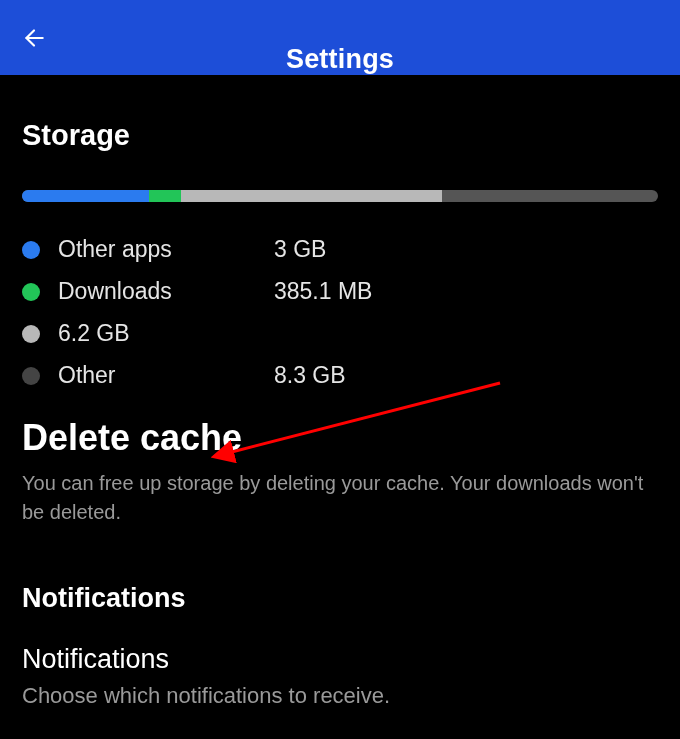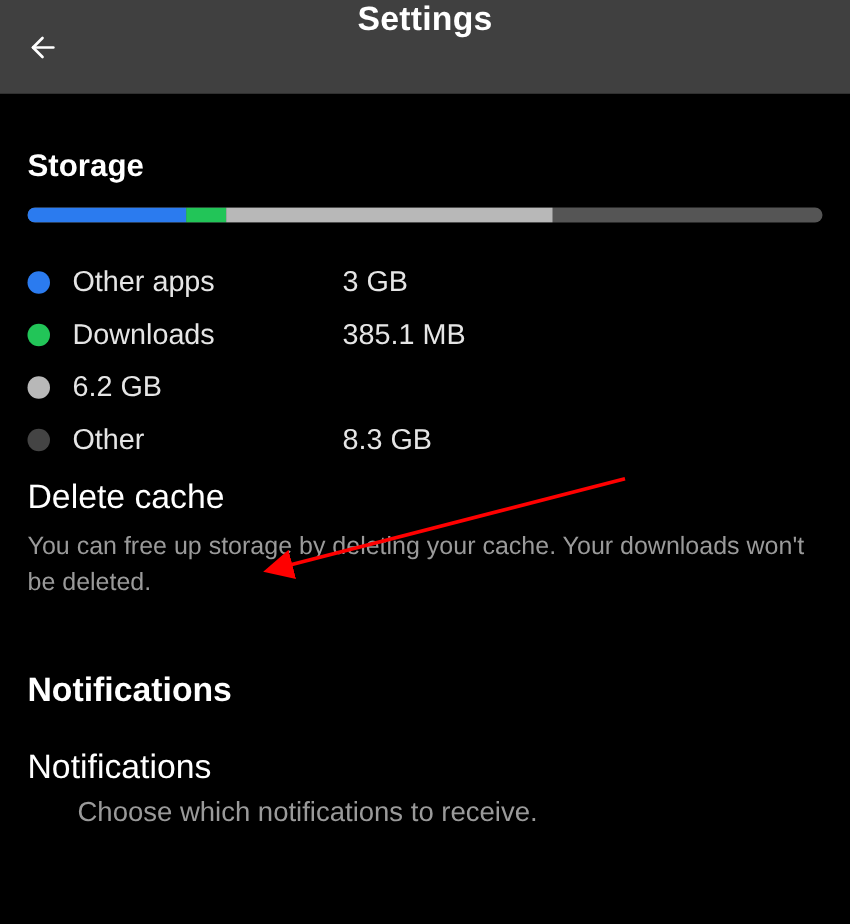--- a/index.html
+++ b/index.html
@@ -11,23 +11,23 @@
       width: 680px;
       height: 739px;
       background: #000000;
       font-family: -apple-system, BlinkMacSystemFont, "Segoe UI", Helvetica, Arial, sans-serif;
       color: #ffffff;
       overflow: hidden;
       position: relative;
     }
     .header {
       height: 75px;
-      background: #404040;
-      display: flex;
-      align-items: flex-start;
+      background: #1d4ed8;
+      display: flex;
+      align-items: flex-end;
       position: relative;
     }
     .back-btn {
       position: absolute;
       left: 18px;
       top: 50%;
       transform: translateY(-50%);
       width: 32px;
       height: 32px;
       display: flex;
@@ -39,43 +39,43 @@
       width: 100%;
       text-align: center;
       font-size: 27px;
       font-weight: 700;
       letter-spacing: 0.2px;
     }
     .content {
       padding: 0 22px;
     }
     .section-heading-storage {
-      font-size: 25px;
+      font-size: 29px;
       font-weight: 700;
       margin-top: 44px;
-      margin-bottom: 18px;
+      margin-bottom: 38px;
     }
     .usage-bar {
       height: 12px;
       border-radius: 6px;
       overflow: hidden;
       display: flex;
       background: #555555;
       margin-bottom: 34px;
     }
     .seg-blue { background: #2b7bef; }
     .seg-green { background: #22c558; }
     .seg-light { background: #b8b8b8; }
     .seg-free { background: transparent; }
 
     .legend {
       display: flex;
       flex-direction: column;
       gap: 15px;
-      margin-bottom: 17px;
+      margin-bottom: 28px;
     }
     .legend-row {
       display: flex;
       align-items: center;
       font-size: 23px;
     }
     .dot {
       width: 18px;
       height: 18px;
       border-radius: 50%;
@@ -88,22 +88,22 @@
     .dot-free { background: #444444; }
     .legend-label {
       width: 216px;
       color: #e5e5e5;
     }
     .legend-value {
       color: #e5e5e5;
     }
 
     .delete-cache-title {
-      font-size: 27px;
-      font-weight: 400;
+      font-size: 36px;
+      font-weight: 700;
       color: #ffffff;
       margin-bottom: 10px;
     }
     .delete-cache-desc {
       font-size: 20px;
       color: #9a9a9a;
       line-height: 1.45;
       font-weight: 400;
     }
 
@@ -116,21 +116,20 @@
     .notif-title {
       font-size: 27px;
       font-weight: 500;
       color: #ffffff;
       margin-bottom: 8px;
     }
     .notif-desc {
       font-size: 22px;
       color: #9a9a9a;
       font-weight: 400;
-      margin-left: 40px;
     }
 
     .annotation-arrow {
       position: absolute;
       pointer-events: none;
     }
   </style>
 </head>
 <body>
 

